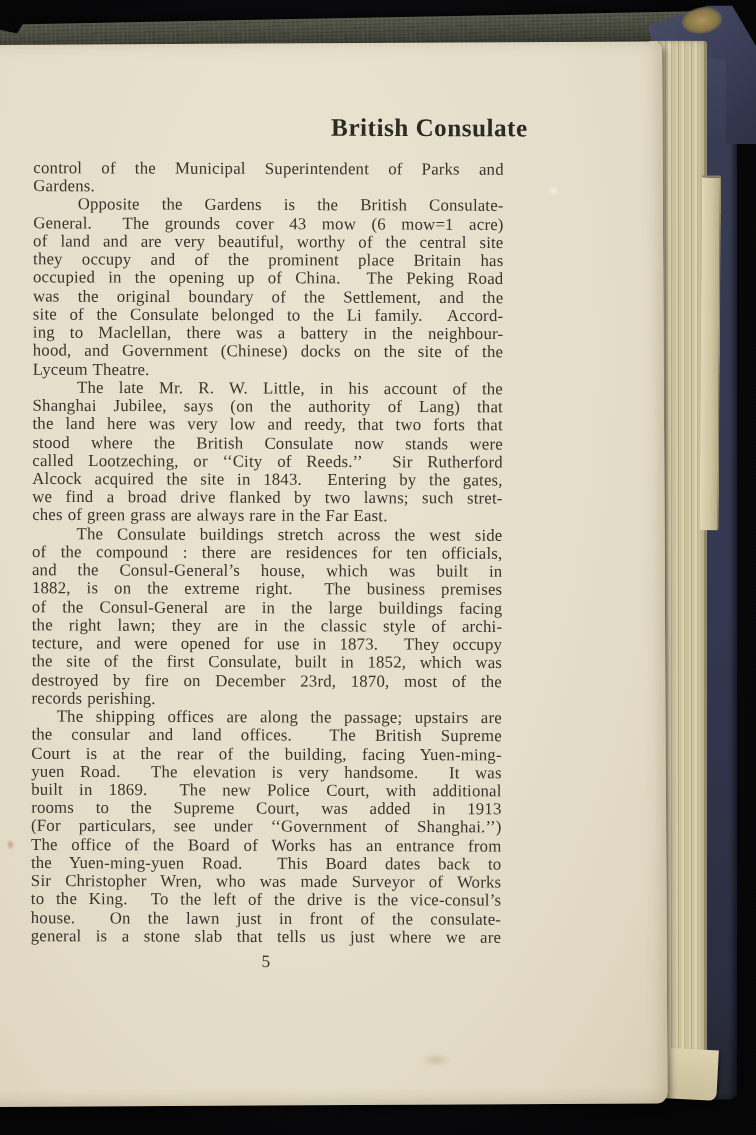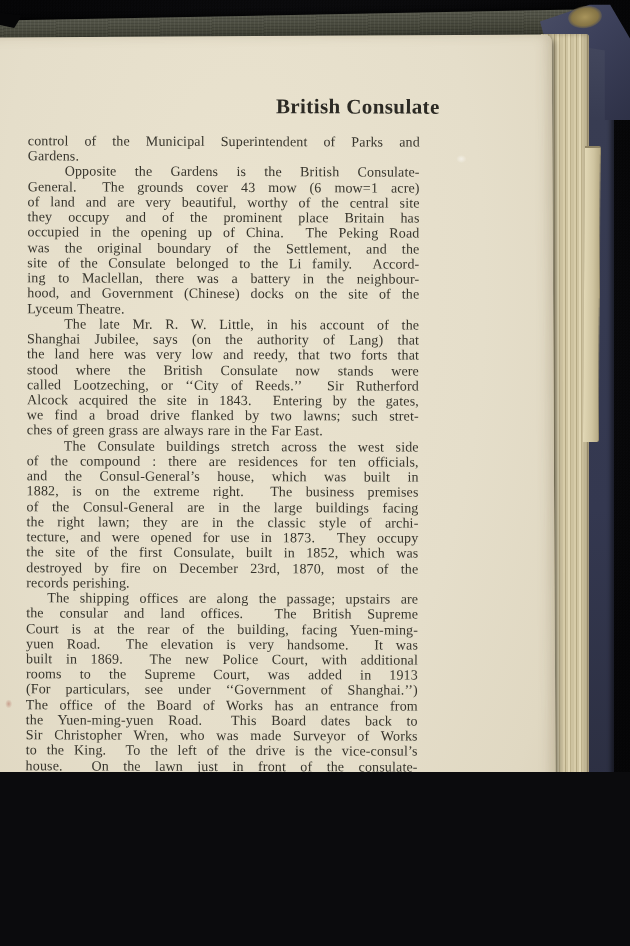--- a/index.html
+++ b/index.html
@@ -1,21 +1,21 @@
 <!DOCTYPE html>
 <html><head>
 <meta charset="utf-8">
 <style>
   html,body{margin:0;padding:0;}
   body{
     width:630px;height:946px;overflow:hidden;position:relative;
     background:#0b0b0d;
     font-family:"Liberation Serif", serif;
   }
-  #stage{position:absolute;inset:0;width:630px;height:772px;overflow:hidden;}
+  #stage{position:absolute;inset:0;width:630px;height:946px;overflow:hidden;}
   
   #stage::before{
     content:"";position:absolute;inset:0;z-index:0;
     background:
       radial-gradient(ellipse at 50% 45%, rgba(30,30,34,.35), rgba(0,0,0,.6) 85%),
       repeating-conic-gradient(#0c0c0e 0% 25%, #101014 0% 50%);
     background-size:100% 100%, 3px 3px;
   }
 
   

